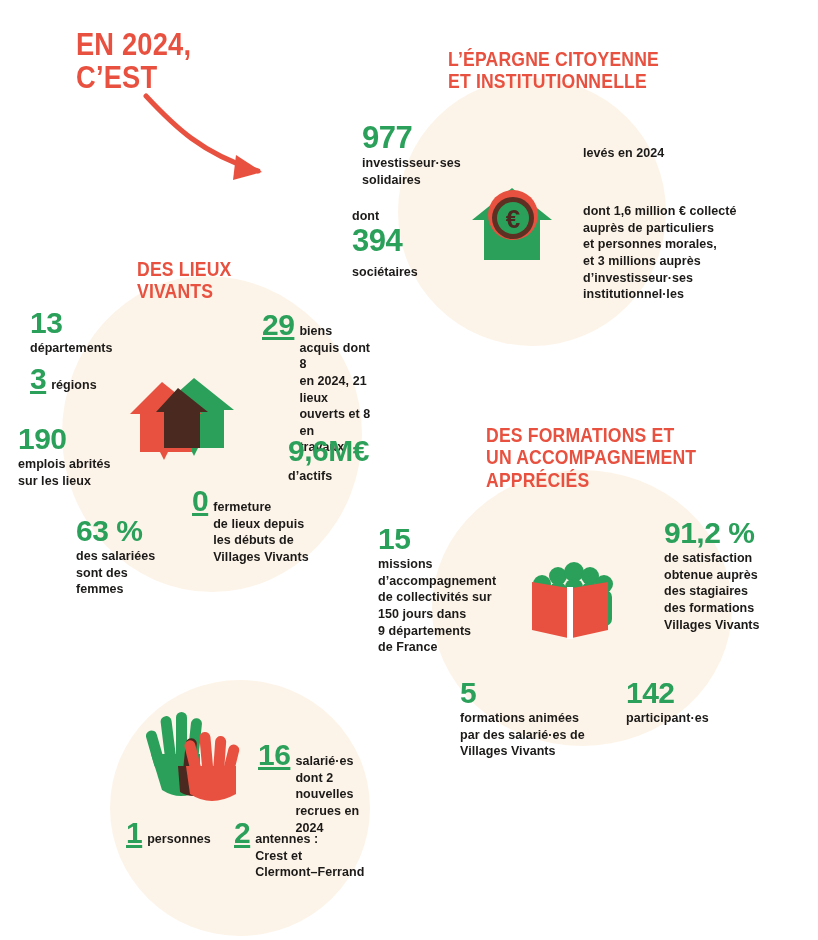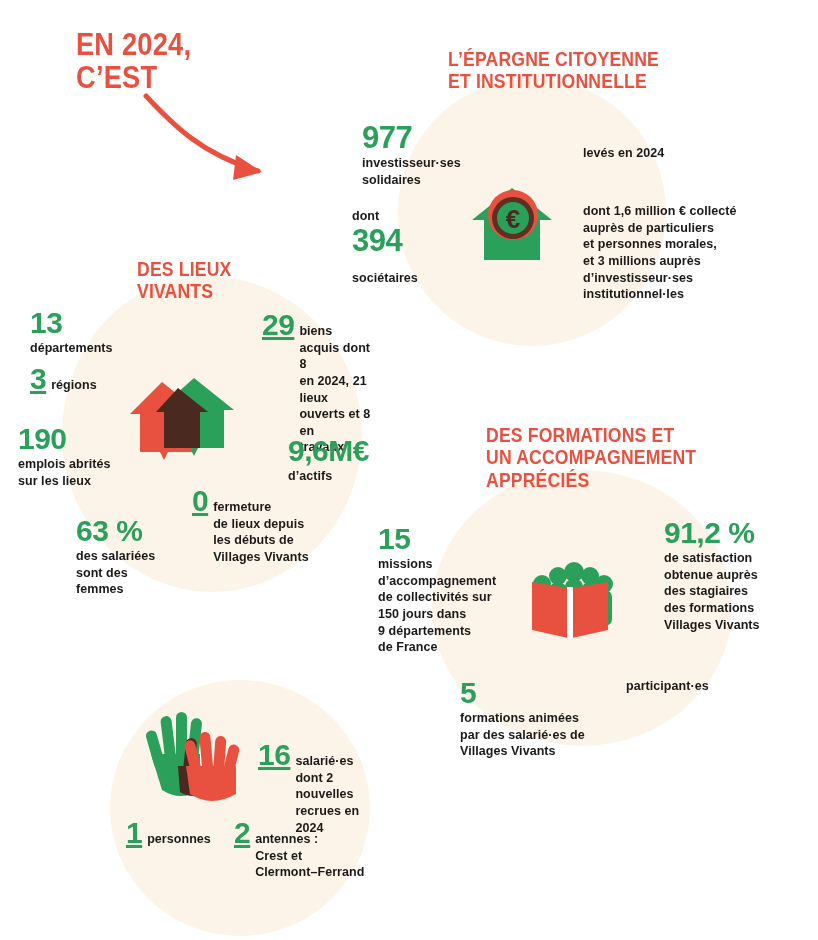--- a/index.html
+++ b/index.html
@@ -121,21 +121,21 @@
   </div>
 
   <div class="layer stat-stack" style="left:362px; top:122px; width:120px;">
     <span class="num lg">977</span>
     <p class="body">investisseur·ses
 solidaires</p>
   </div>
 
   <div class="layer" style="left:352px; top:208px; width:110px;">
     <p class="pre-label">dont</p>
-    <span class="num lg" style="display:block; margin-bottom:14px;">394</span>
+    <span class="num lg" style="display:block; margin-bottom:8px;">394</span>
     <p class="body">sociétaires</p>
   </div>
 
   <svg class="illus" style="left:468px; top:180px;" width="90" height="86" viewBox="0 0 90 86" aria-hidden="true">
     <path d="M44 8 L84 40 L72 40 L72 80 L16 80 L16 40 L4 40 Z" fill="#2aa05a"></path>
     <circle cx="45" cy="35" r="25" fill="#e8513f"></circle>
     <circle cx="45" cy="38" r="21" fill="#4a2a20" opacity="0.88"></circle>
     <circle cx="45" cy="38" r="16" fill="#2aa05a"></circle>
     <text x="45" y="48" font-family="'Liberation Sans',sans-serif" font-size="26" font-weight="700" fill="#4a2a20" text-anchor="middle">€</text>
   </svg>
@@ -249,20 +249,21 @@
   </div>
 
   <div class="layer stat-stack" style="left:460px; top:678px; width:152px;">
     <span class="num">5</span>
     <p class="body">formations animées
 par des salarié·es de
 Villages Vivants</p>
   </div>
 
   <div class="layer stat-stack" style="left:626px; top:678px; width:130px;">
+    <span class="num">142</span>
     <p class="body">participant·es</p>
   </div>
 
 
   <svg class="illus" style="left:138px; top:704px;" width="110" height="104" viewBox="0 0 110 104" aria-hidden="true">
     <g fill="#2aa05a">
       <rect x="12" y="26" width="11" height="40" rx="5.5" transform="rotate(-16 17 46)"></rect>
       <rect x="25" y="12" width="11" height="50" rx="5.5" transform="rotate(-7 30 37)"></rect>
       <rect x="38" y="8" width="11" height="54" rx="5.5"></rect>
       <rect x="51" y="14" width="11" height="48" rx="5.5" transform="rotate(6 56 38)"></rect>

